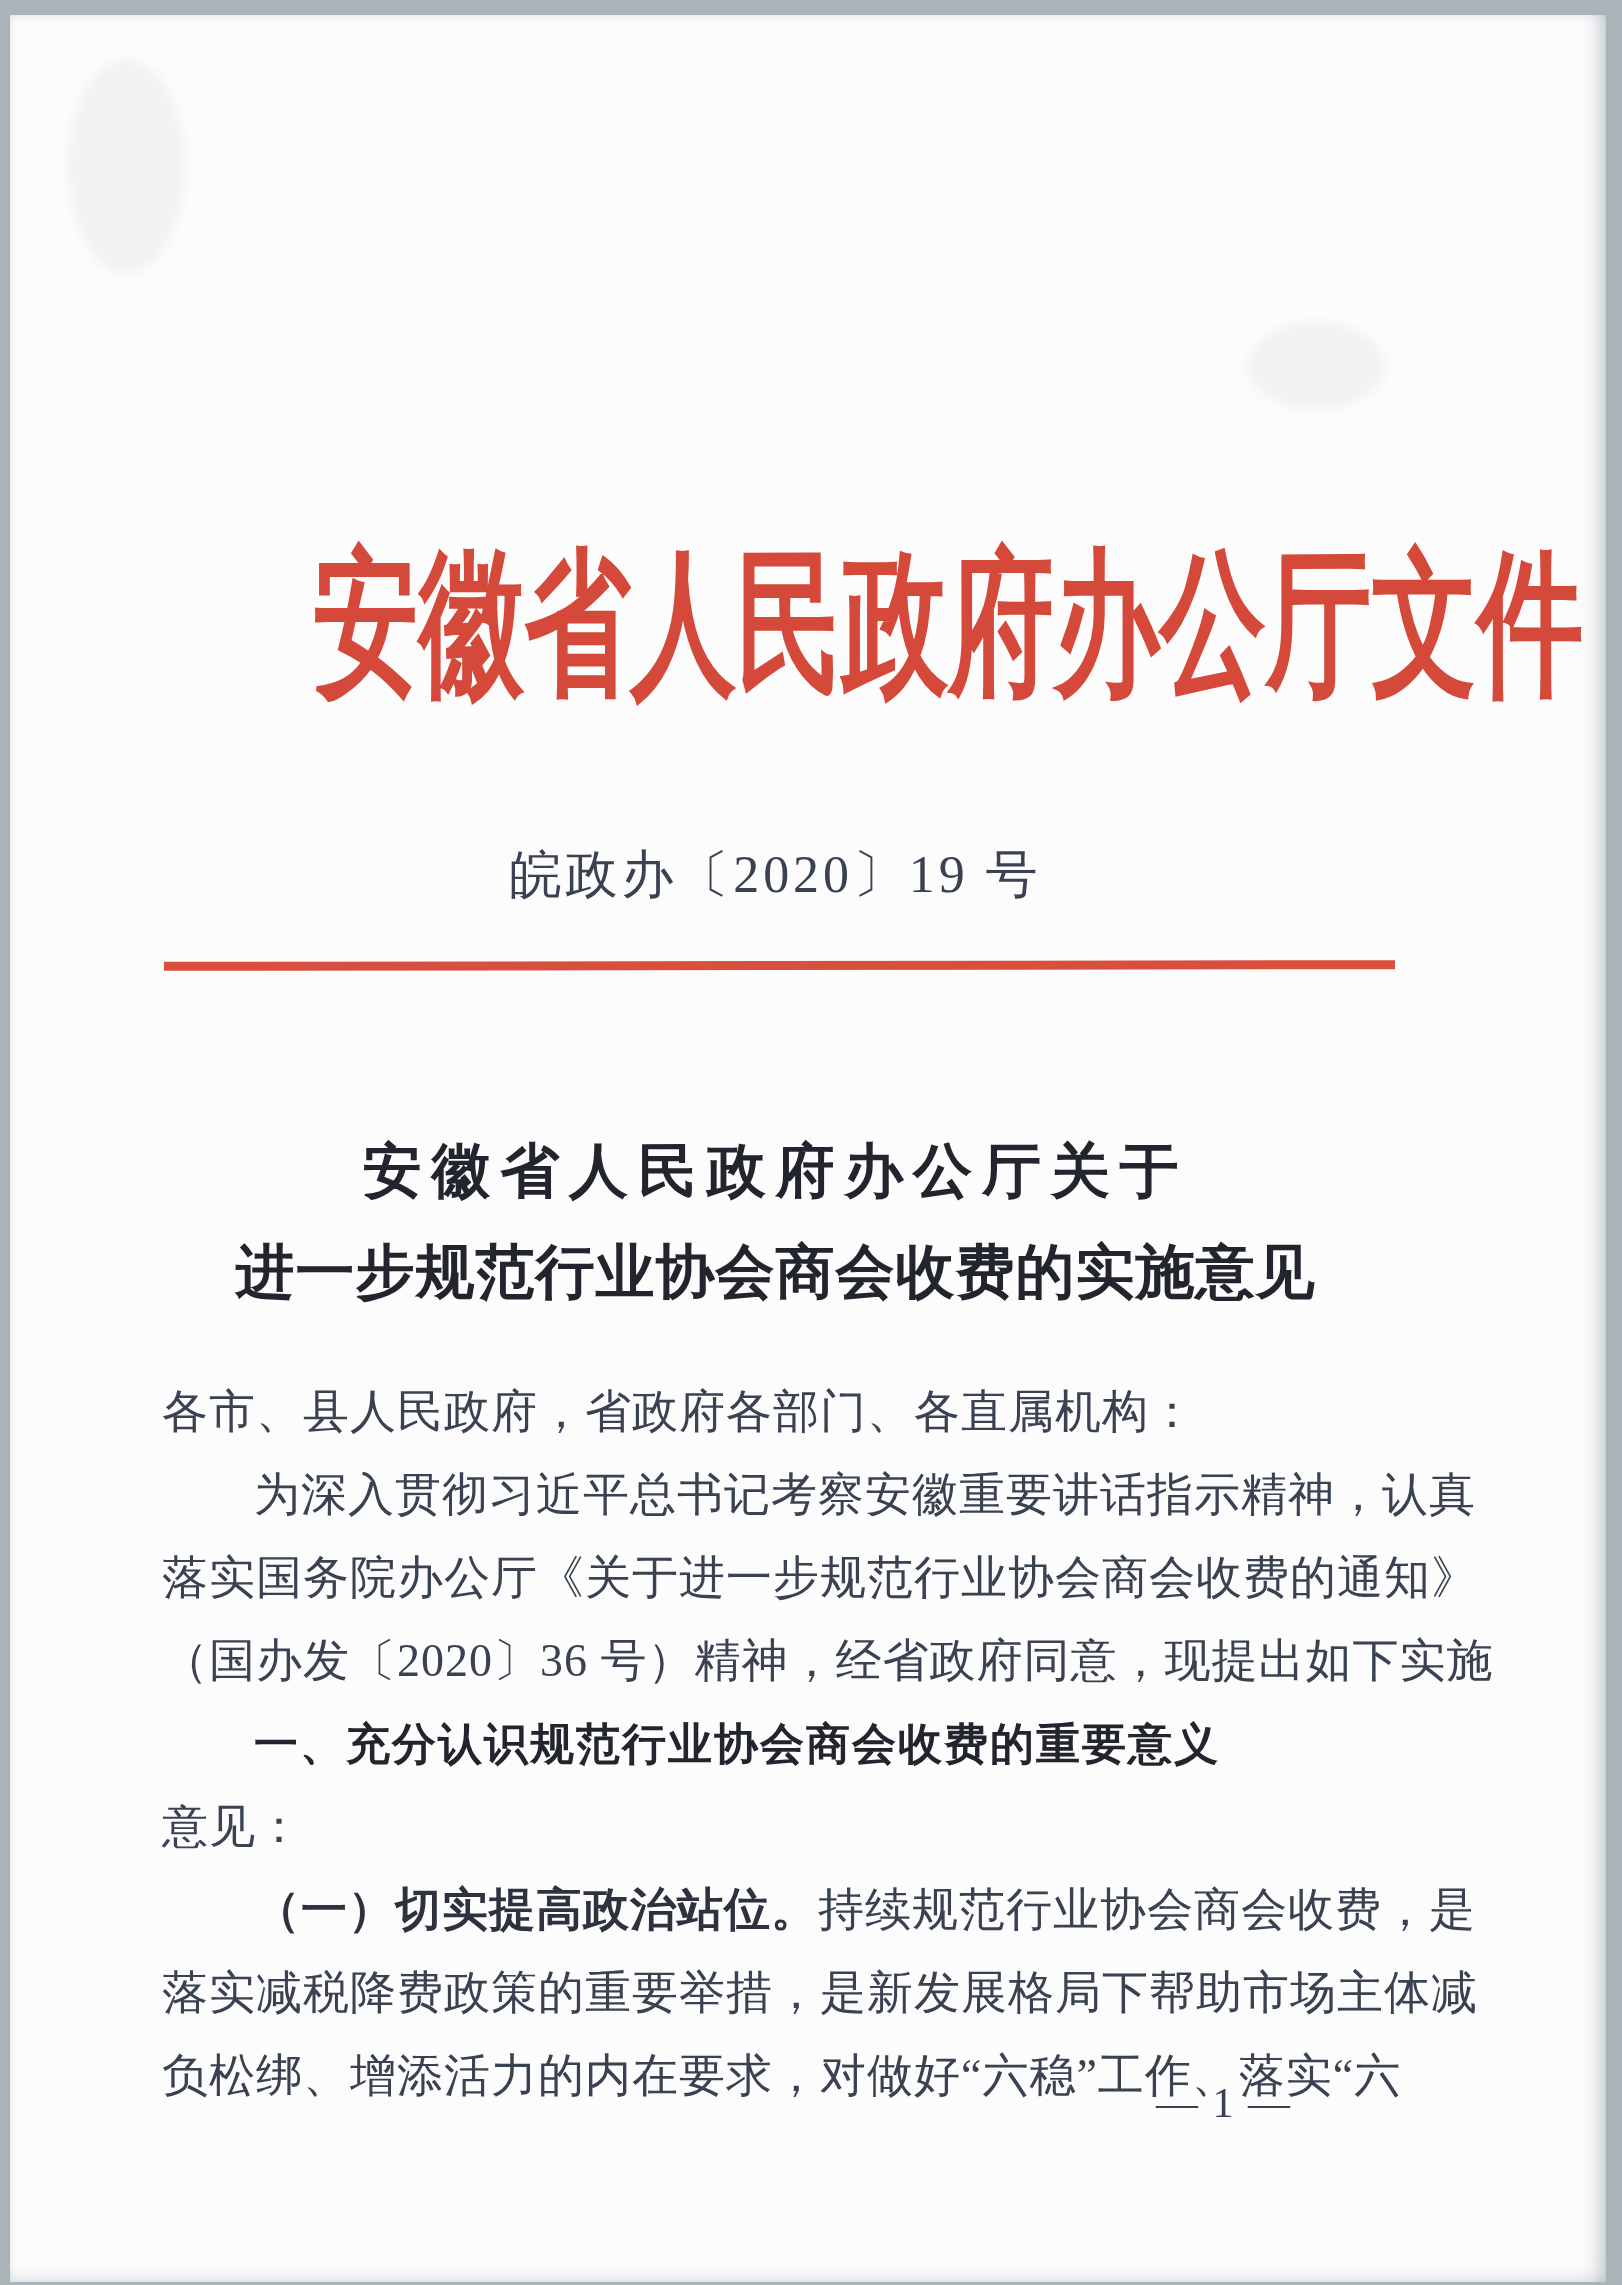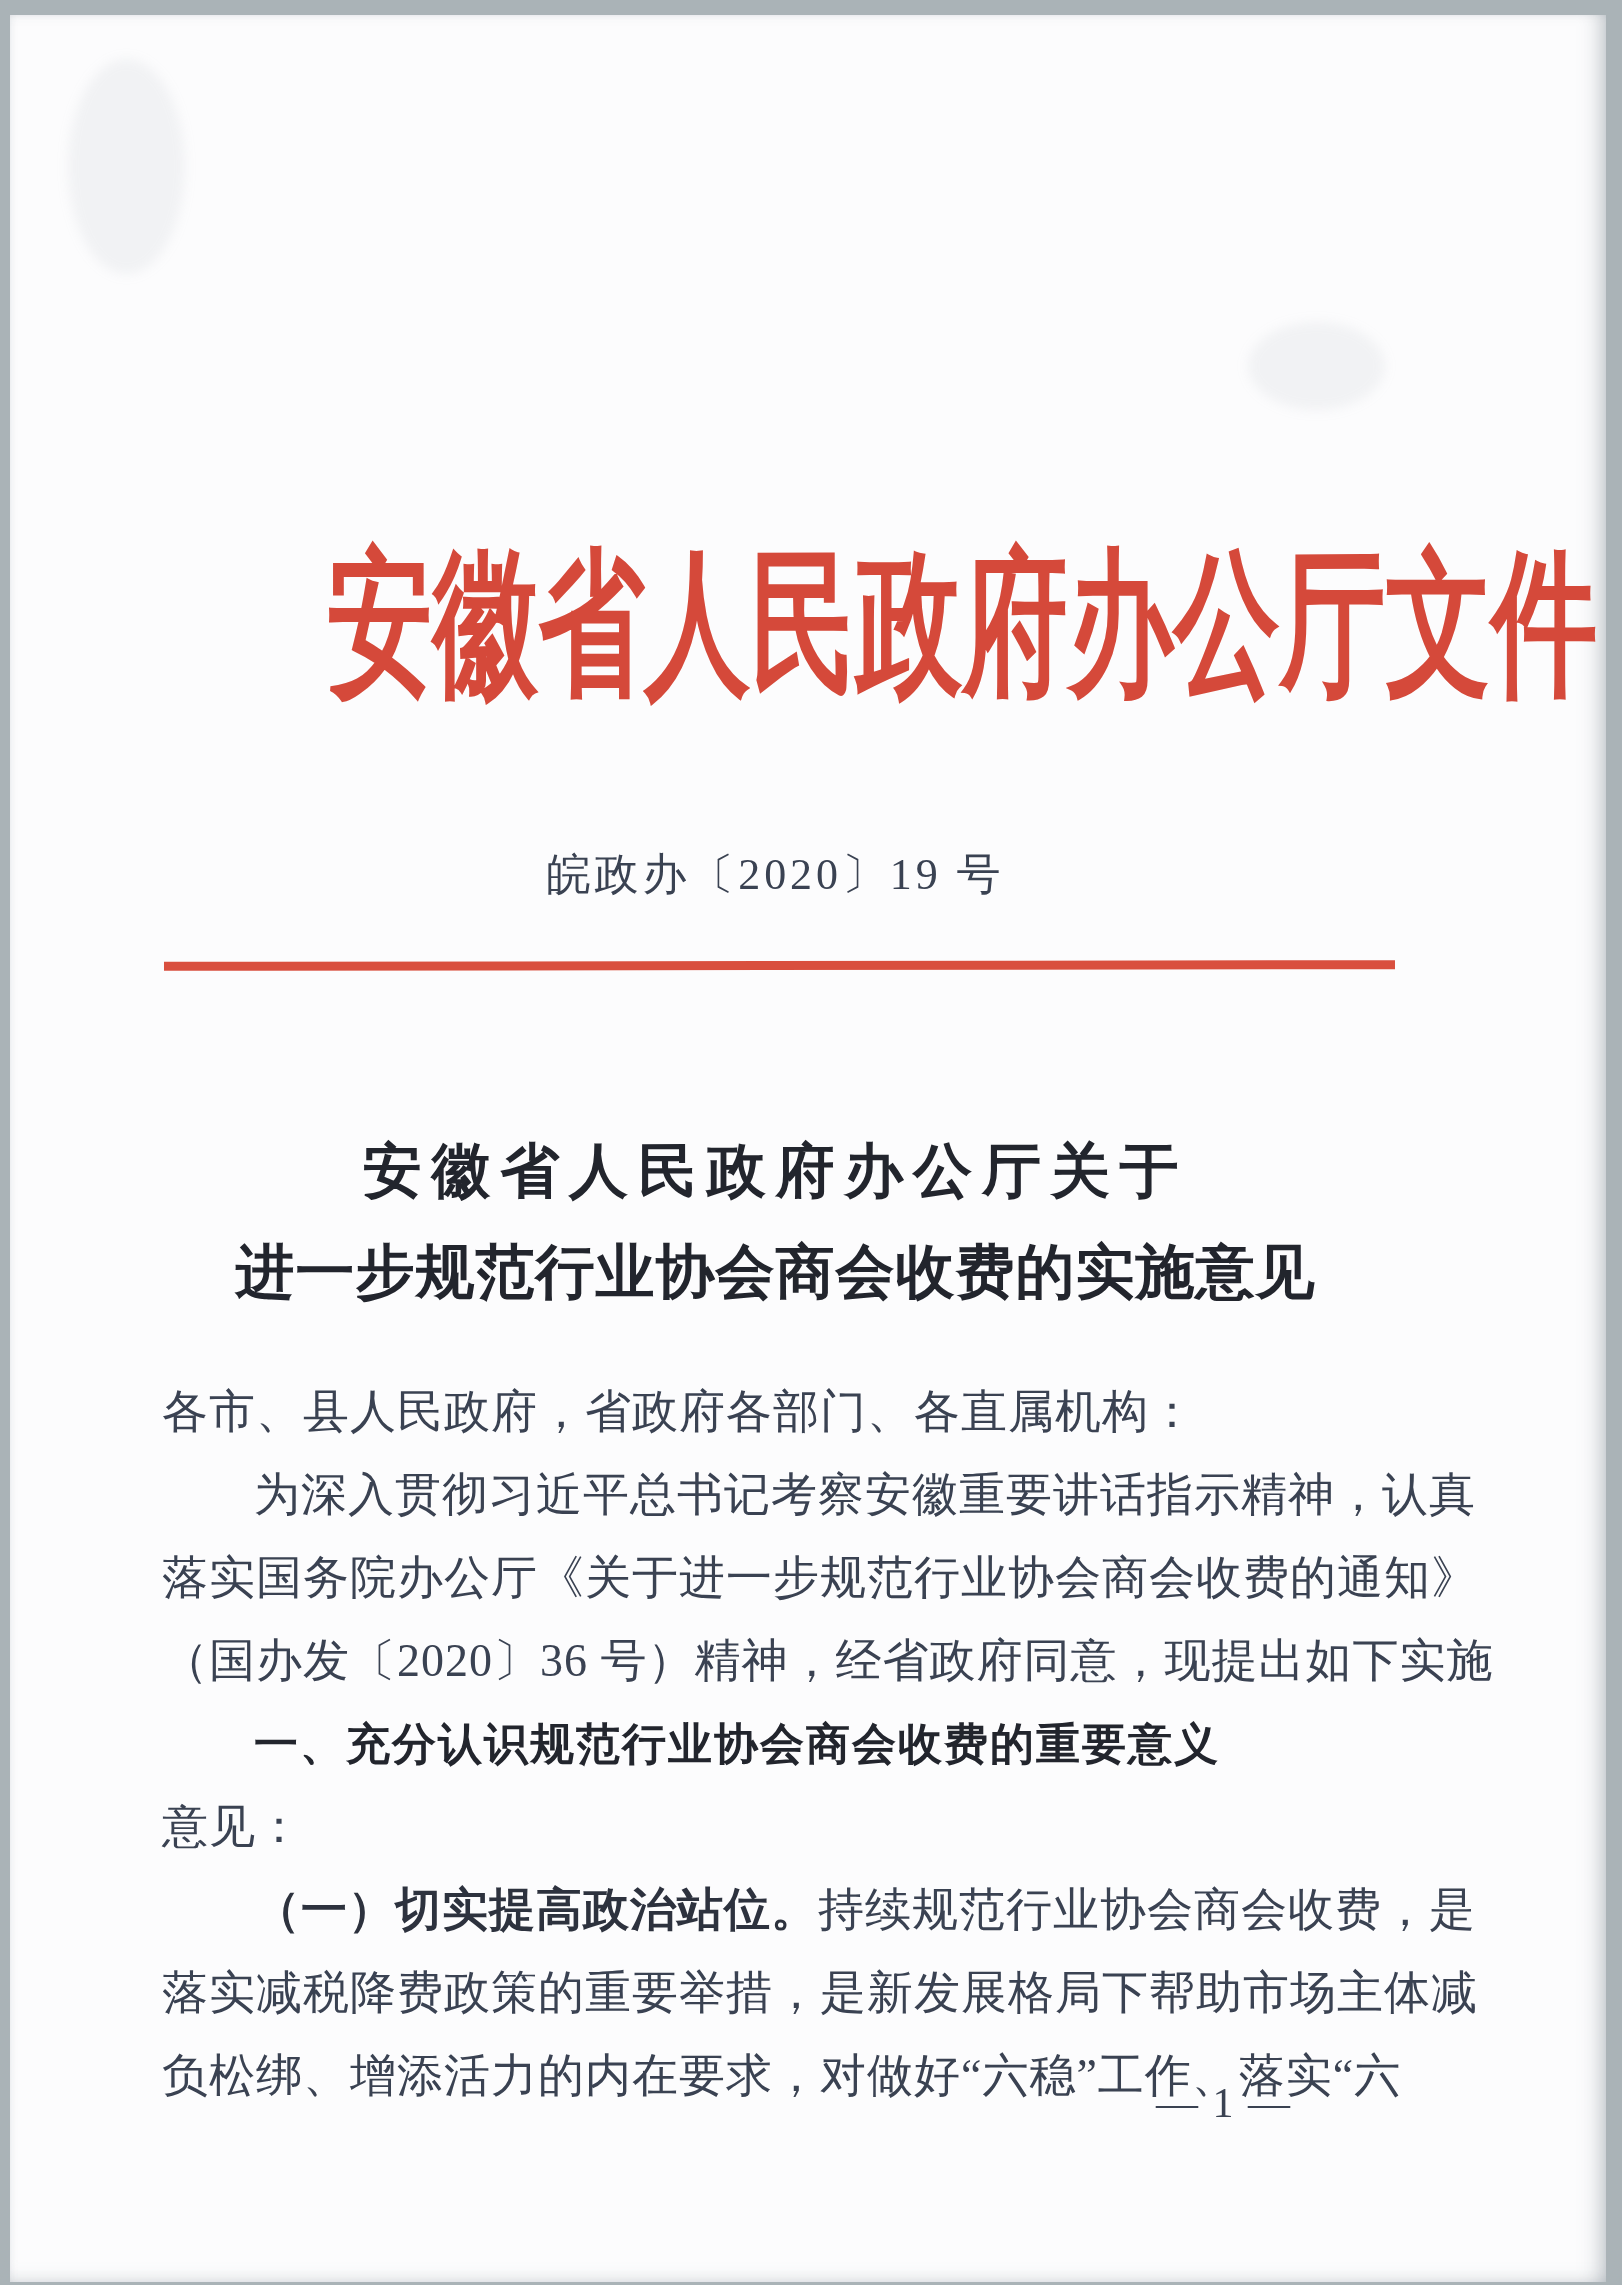--- a/index.html
+++ b/index.html
@@ -29,32 +29,31 @@
       inset 3.9px 3.9px 9.8px -5.9px rgba(140,150,158,.30);
   }
   .header-title{
     position:absolute;top:522px;left:0;width:1551px;
     text-align:center;
     color:var(--header-red);
     font-weight:bold;
     font-size:158px;
     line-height:205px;
     white-space:nowrap;
-    padding-left:14px;
   }
   .header-title .squeeze{
     display:inline-block;
     transform:scaleX(0.67);
     transform-origin:50% 50%;
   }
   .doc-number{
     position:absolute;top:845px;left:0;width:1551px;
     text-align:center;
     color:var(--ink);
-    font-size:44px;
+    font-size:52px;
     letter-spacing:3.9px;
     line-height:59px;
     white-space:nowrap;
   }
   .red-rule{
     position:absolute;top:961px;left:164px;
     width:1231px;height:8.8px;
     background:var(--rule-red);
     transform:rotate(-0.08deg);
   }

